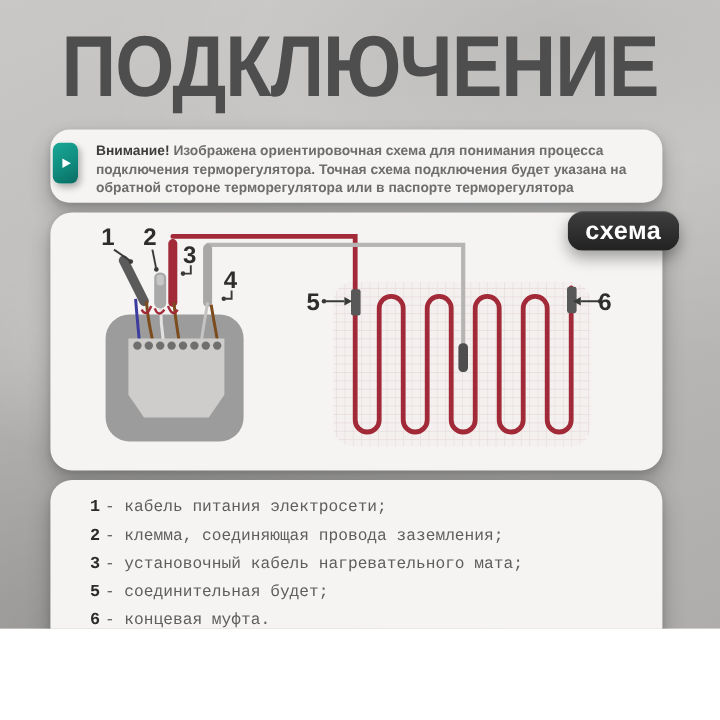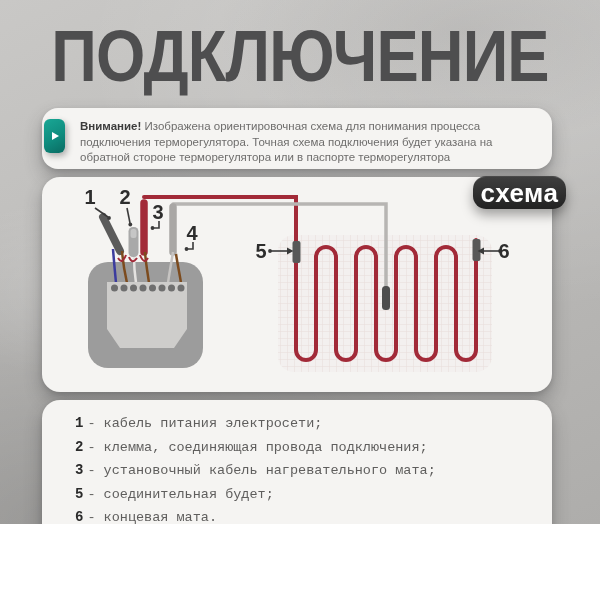--- a/index.html
+++ b/index.html
@@ -14,35 +14,35 @@
       radial-gradient(160% 160% at 50% 40%, transparent 55%, rgba(0,0,0,0.20) 100%),
       linear-gradient(155deg,#c9c8c6 0%,#bdbcba 45%,#aeadab 100%);
   }
   .title{position:absolute;top:20px;left:0;width:600px;text-align:center;
     font-size:72px;line-height:72px;font-weight:bold;color:#4e4e4f;
     letter-spacing:-1px;transform:scaleX(0.88);transform-origin:50% 50%;margin:0;}
   .card{position:absolute;left:42px;width:510px;background:#f5f4f2;border-radius:18px;
     box-shadow:0 9px 18px rgba(50,50,52,0.33), 0 2px 5px rgba(0,0,0,0.12);}
   .warning-card{top:108px;height:61px;border-radius:16px;}
   .warn-text{position:absolute;left:38px;top:11px;width:450px;margin:0;
-    font-size:11.5px;line-height:15.5px;color:#6e6d6c;}
+    font-size:11.5px;line-height:15.5px;color:#6e6d6c;font-weight:bold;}
   .warn-text strong{color:#3c3c3c;}
   .tab{position:absolute;left:2px;top:11px;width:21px;height:34px;border-radius:6px;
     background:linear-gradient(150deg,#19a795 0%,#0f8c7e 55%,#0a6b62 100%);
     box-shadow:2px 3px 6px rgba(0,0,0,0.30);display:flex;align-items:center;justify-content:center;}
   .tri{width:0;height:0;border-left:7px solid #ffffff;border-top:4.5px solid transparent;
     border-bottom:4.5px solid transparent;margin-left:2px;}
   .diagram-card{top:177px;height:215px;}
   .diagram-card svg{display:block;}
   .badge{position:absolute;left:473px;top:176px;width:93px;height:32px;
     background:linear-gradient(180deg,#3e3e3e,#222222);border-radius:13px;
     border-top:1px solid rgba(255,255,255,0.18);
     box-shadow:0 6px 12px rgba(0,0,0,0.35);
     display:flex;align-items:center;justify-content:center;
-    color:#ffffff;font-weight:bold;font-size:26px;letter-spacing:0.5px;z-index:5;}
+    color:#ffffff;font-weight:bold;font-size:21px;letter-spacing:0.5px;z-index:5;}
   .legend-card{top:400px;height:153px;padding:0;font-family:Liberation Mono, monospace;}
   .legend-list{position:absolute;left:33px;top:12px;margin:0;}
   .legend-row{font-size:13.5px;line-height:22.6px;color:#5f5e5d;white-space:nowrap;}
   .legend-row .num{font-weight:bold;color:#2b2b2b;font-size:14px;margin-right:4px;}
   .num-label{font-weight:bold;font-size:20px;fill:#2d2d2d;}
 </style>
 </head>
 <body>
 
 <div class="stage">
@@ -130,19 +130,19 @@
       <text class="num-label" x="219" y="81" text-anchor="middle">5</text>
       <text class="num-label" x="462" y="81" text-anchor="middle">6</text>
     </svg>
   </section>
 
   <div class="badge">схема</div>
 
   <section class="card legend-card">
     <div class="legend-list">
       <div class="legend-row"><span class="num">1</span><span>- кабель питания электросети;</span></div>
-      <div class="legend-row"><span class="num">2</span><span>- клемма, соединяющая провода подключения;</span></div>
+      <div class="legend-row"><span class="num">2</span><span>- клемма, соединяющая провода заземления;</span></div>
       <div class="legend-row"><span class="num">3</span><span>- установочный кабель нагревательного мата;</span></div>
       <div class="legend-row"><span class="num">5</span><span>- соединительная будет;</span></div>
-      <div class="legend-row"><span class="num">6</span><span>- концевая мата.</span></div>
+      <div class="legend-row"><span class="num">6</span><span>- концевая муфта.</span></div>
     </div>
   </section>
 </div>
 
 </body></html>

